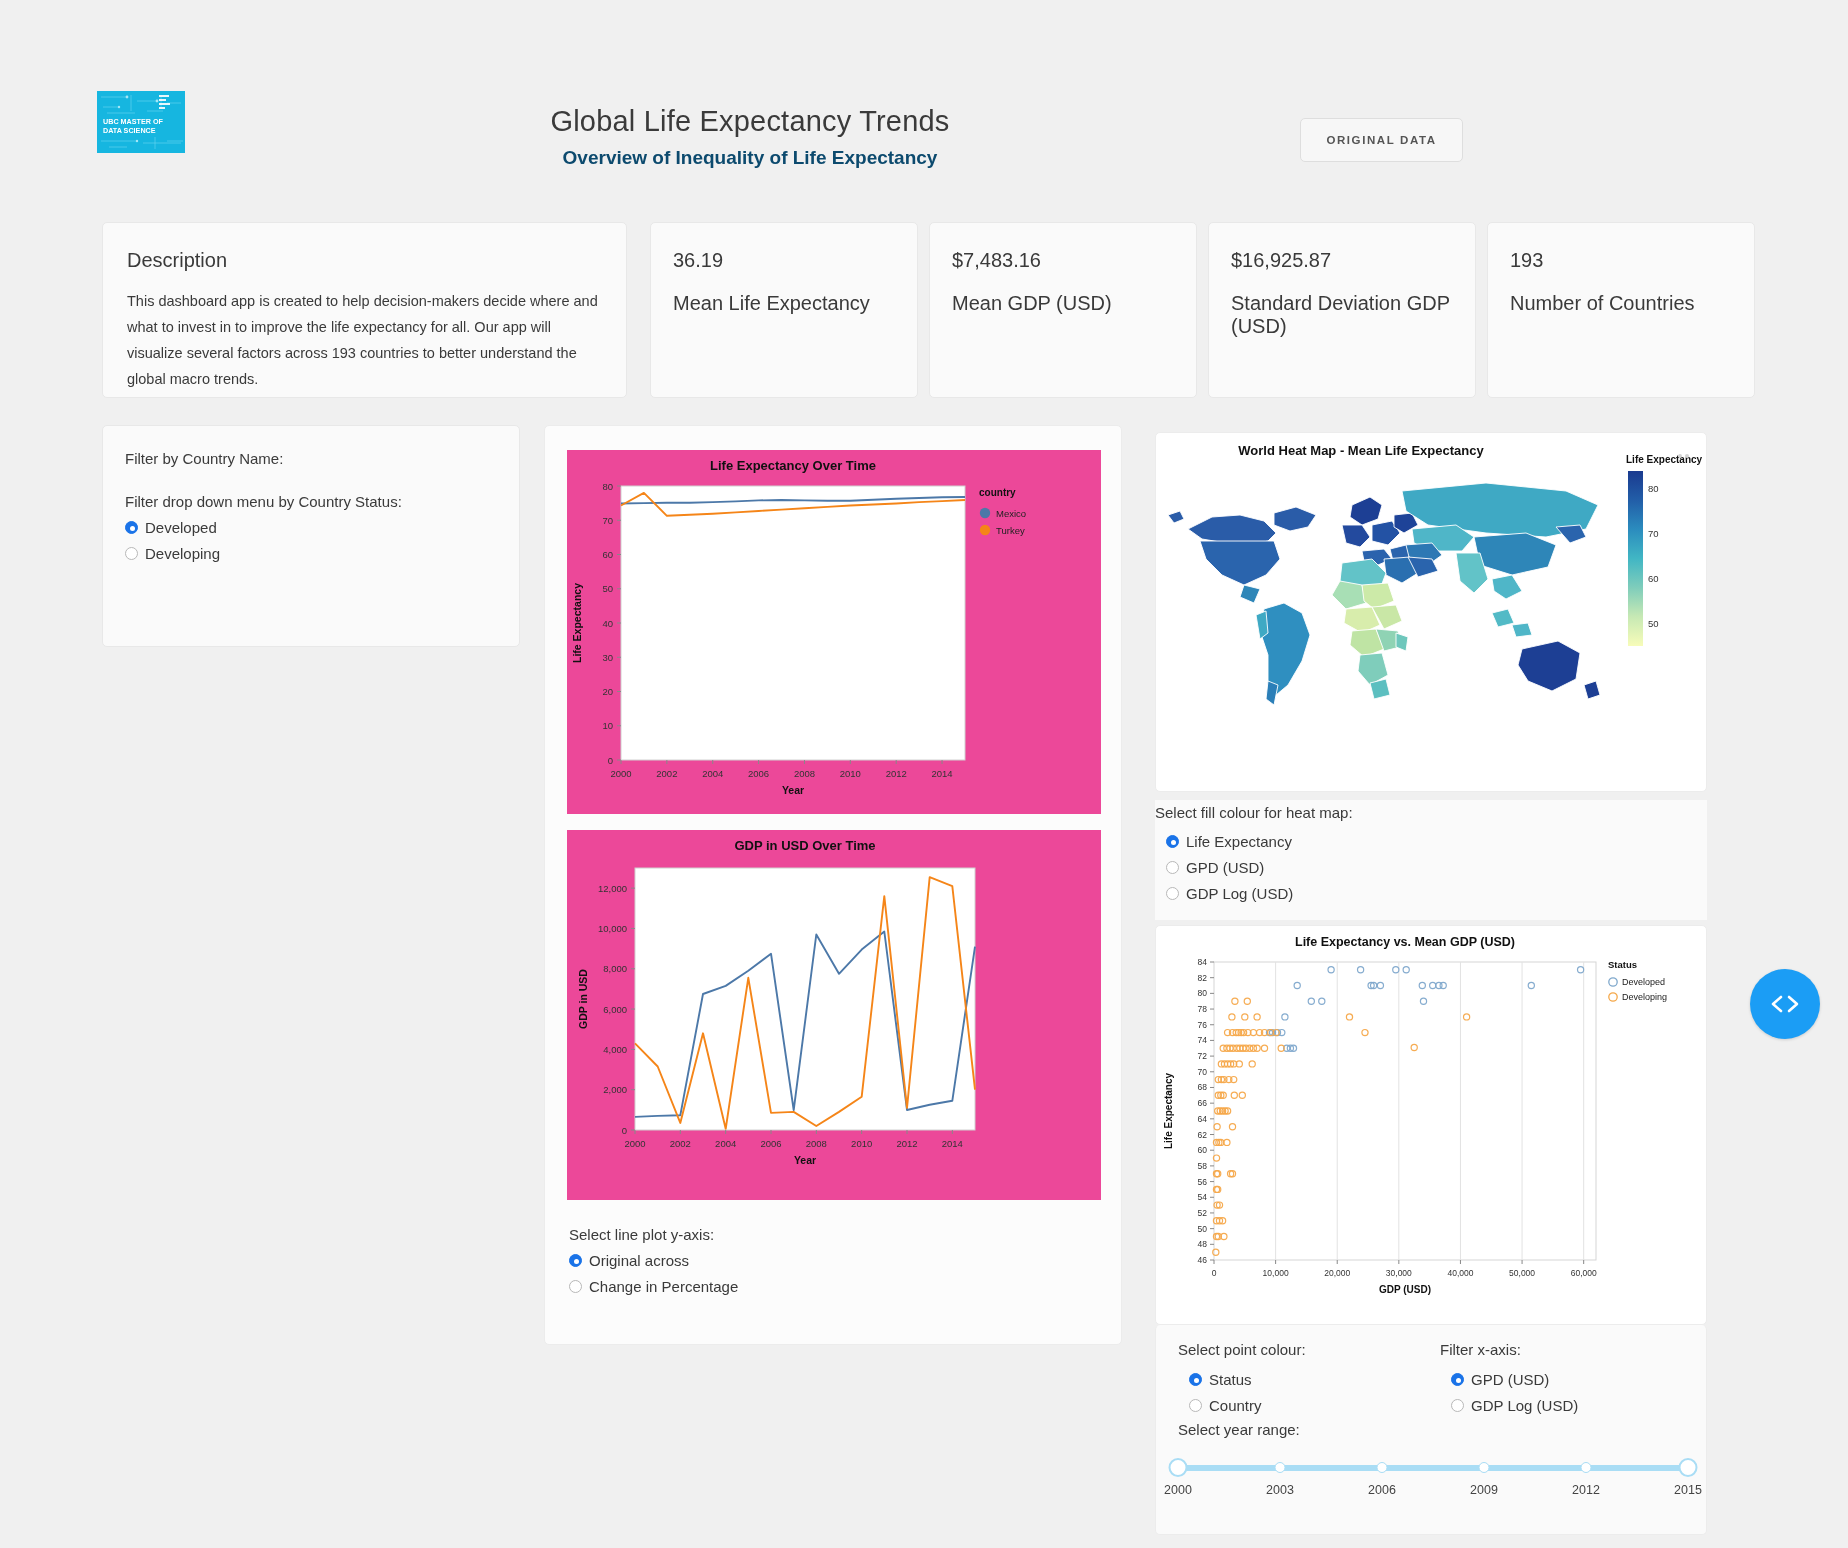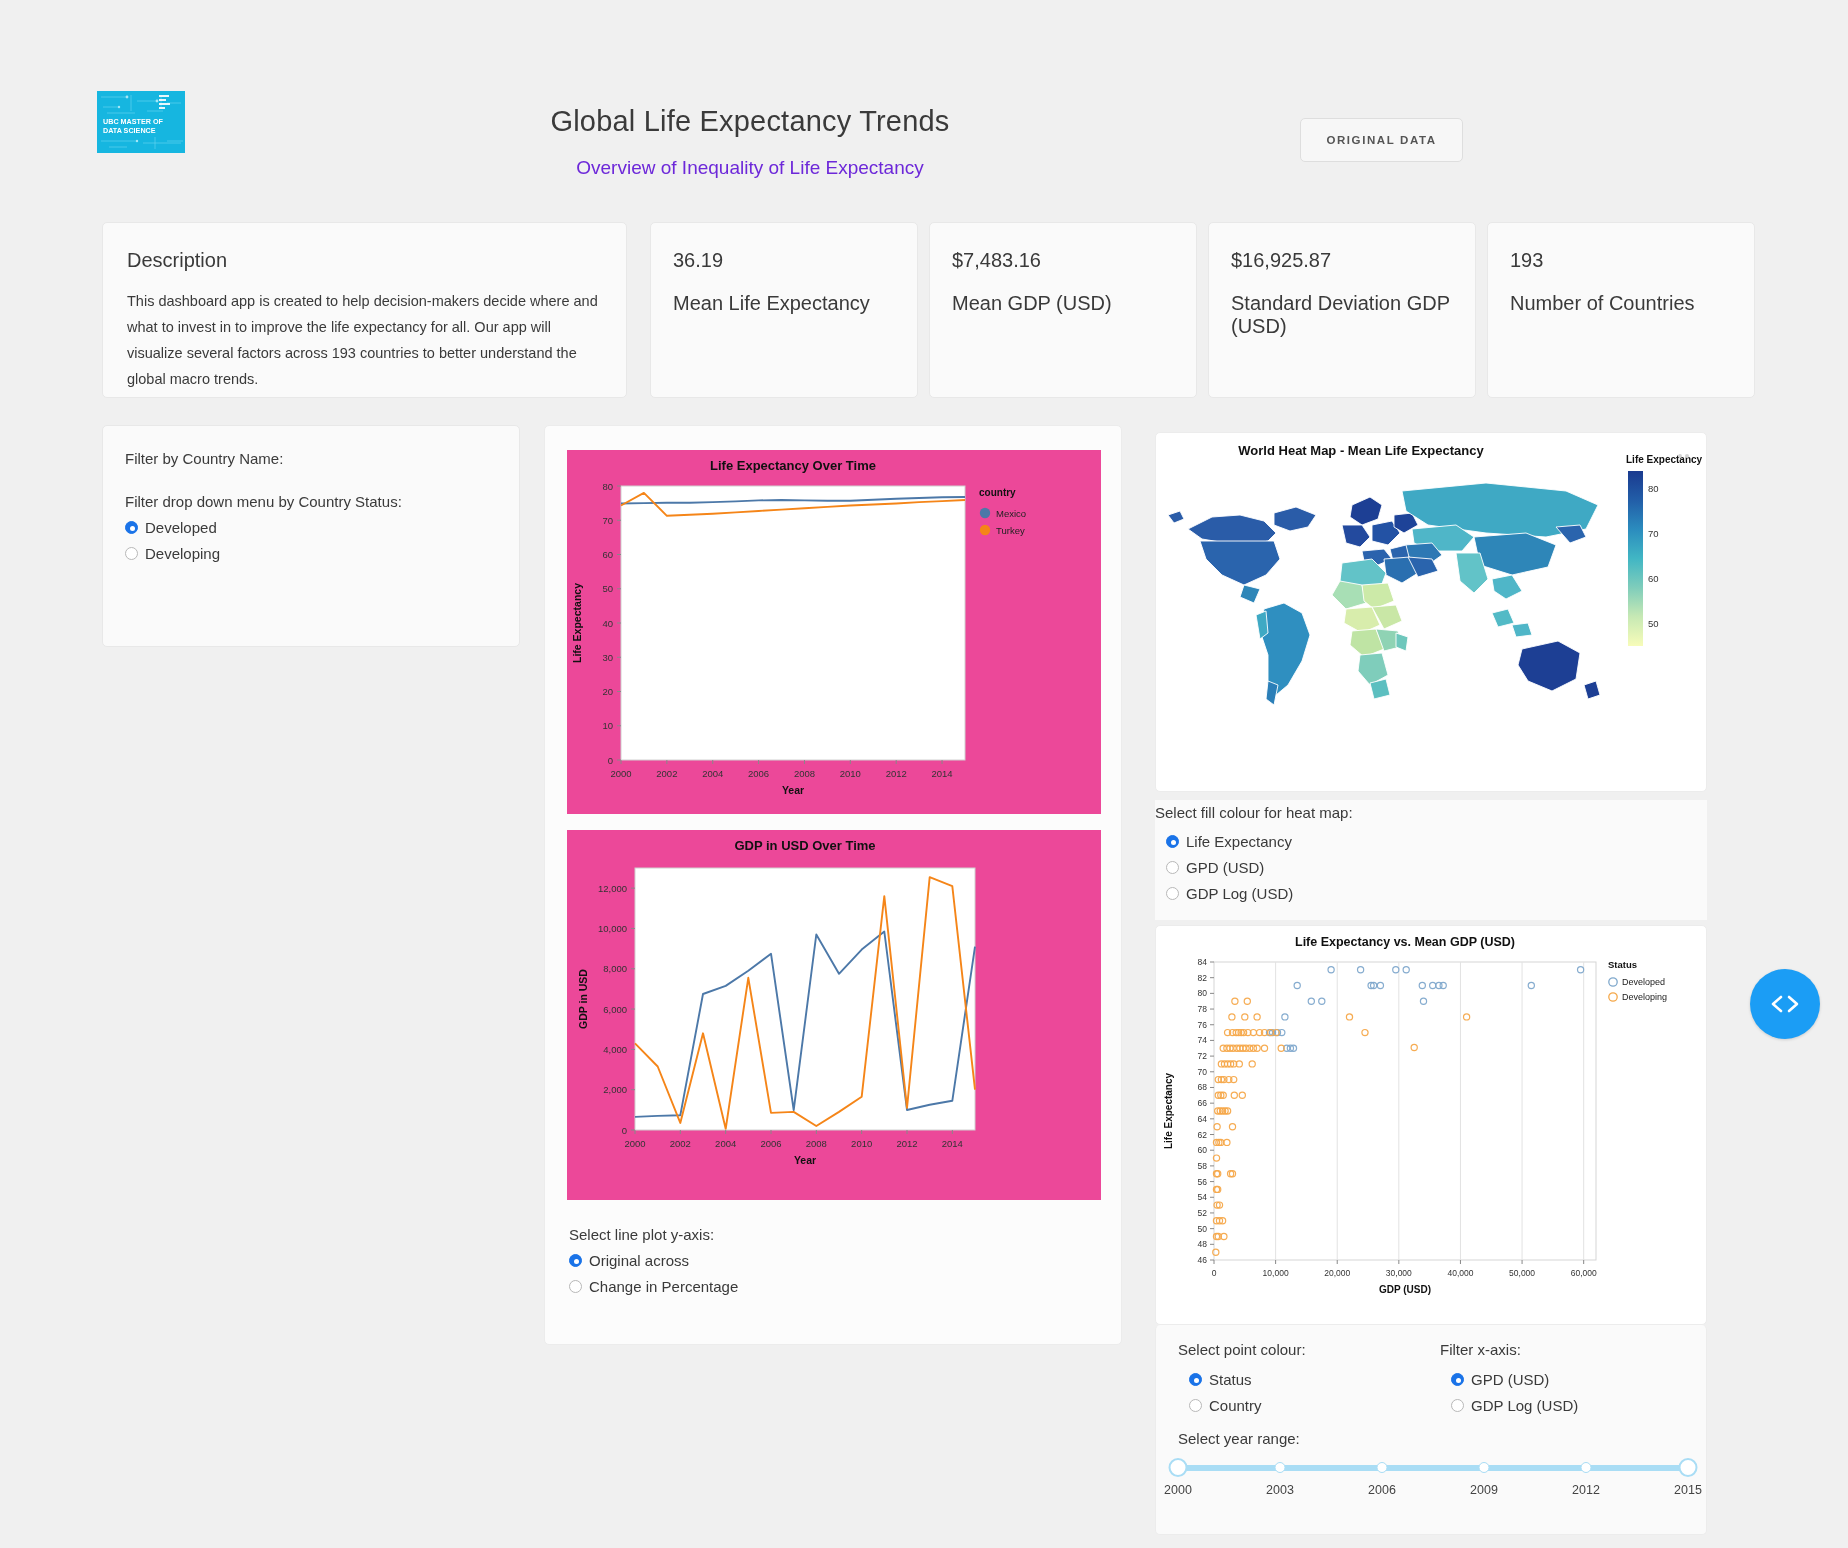--- a/index.html
+++ b/index.html
@@ -16,21 +16,21 @@
   .header { position:relative; height:205px; }
   .logo {
     position:absolute; left:97px; top:91px;
     width:88px; height:62px;
     background:#16b6e0;
     overflow:hidden;
   }
   .logo svg { display:block; }
   .title-block { position:absolute; left:0; top:105px; width:1500px; text-align:center; }
   .app-title { font-size:29px; font-weight:400; color:#3a3a3a; letter-spacing:.2px; }
-  .app-sub { font-size:19px; font-weight:400; color:#6d28d9; margin-top:19px; }
+  .app-sub { font-size:19px; font-weight:700; color:#0c4a6e; margin-top:9px; }
   .orig-btn {
     position:absolute; left:1300px; top:118px;
     width:163px; height:44px;
     background:#f7f7f7; border:1px solid #dedede; border-radius:5px;
     font-size:11.5px; font-weight:700; letter-spacing:1.6px; color:#555;
     display:flex; align-items:center; justify-content:center; cursor:pointer;
   }
   
   .card {
     background:#fafafa; border:1px solid #e8e8e8; border-radius:5px;
@@ -569,21 +569,21 @@
     <div class="lbl">Filter x-axis:</div>
     <div class="radio-row" style="margin-left:11px;margin-top:13px">
       <span class="radio on"></span>
       <span class="radio-lab">GPD (USD)</span>
     </div>
     <div class="radio-row" style="margin-left:11px">
       <span class="radio"></span>
       <span class="radio-lab">GDP Log (USD)</span>
     </div>
   </div>
-  <div style="position:absolute;left:22px;top:105px">
+  <div style="position:absolute;left:22px;top:96px">
     <div class="lbl">Select year range:</div>
   </div>
   <div class="slider-wrap" style="top:140px">
     <div class="slider-track" id="sliderTrack">
         <div class="s-handle" style="left: 0%;"></div>
         <div class="s-lab" style="left: 0%;">2000</div>
         <div class="s-tick" style="left: 20%;"></div>
         <div class="s-lab" style="left: 20%;">2003</div>
         <div class="s-tick" style="left: 40%;"></div>
         <div class="s-lab" style="left: 40%;">2006</div>

